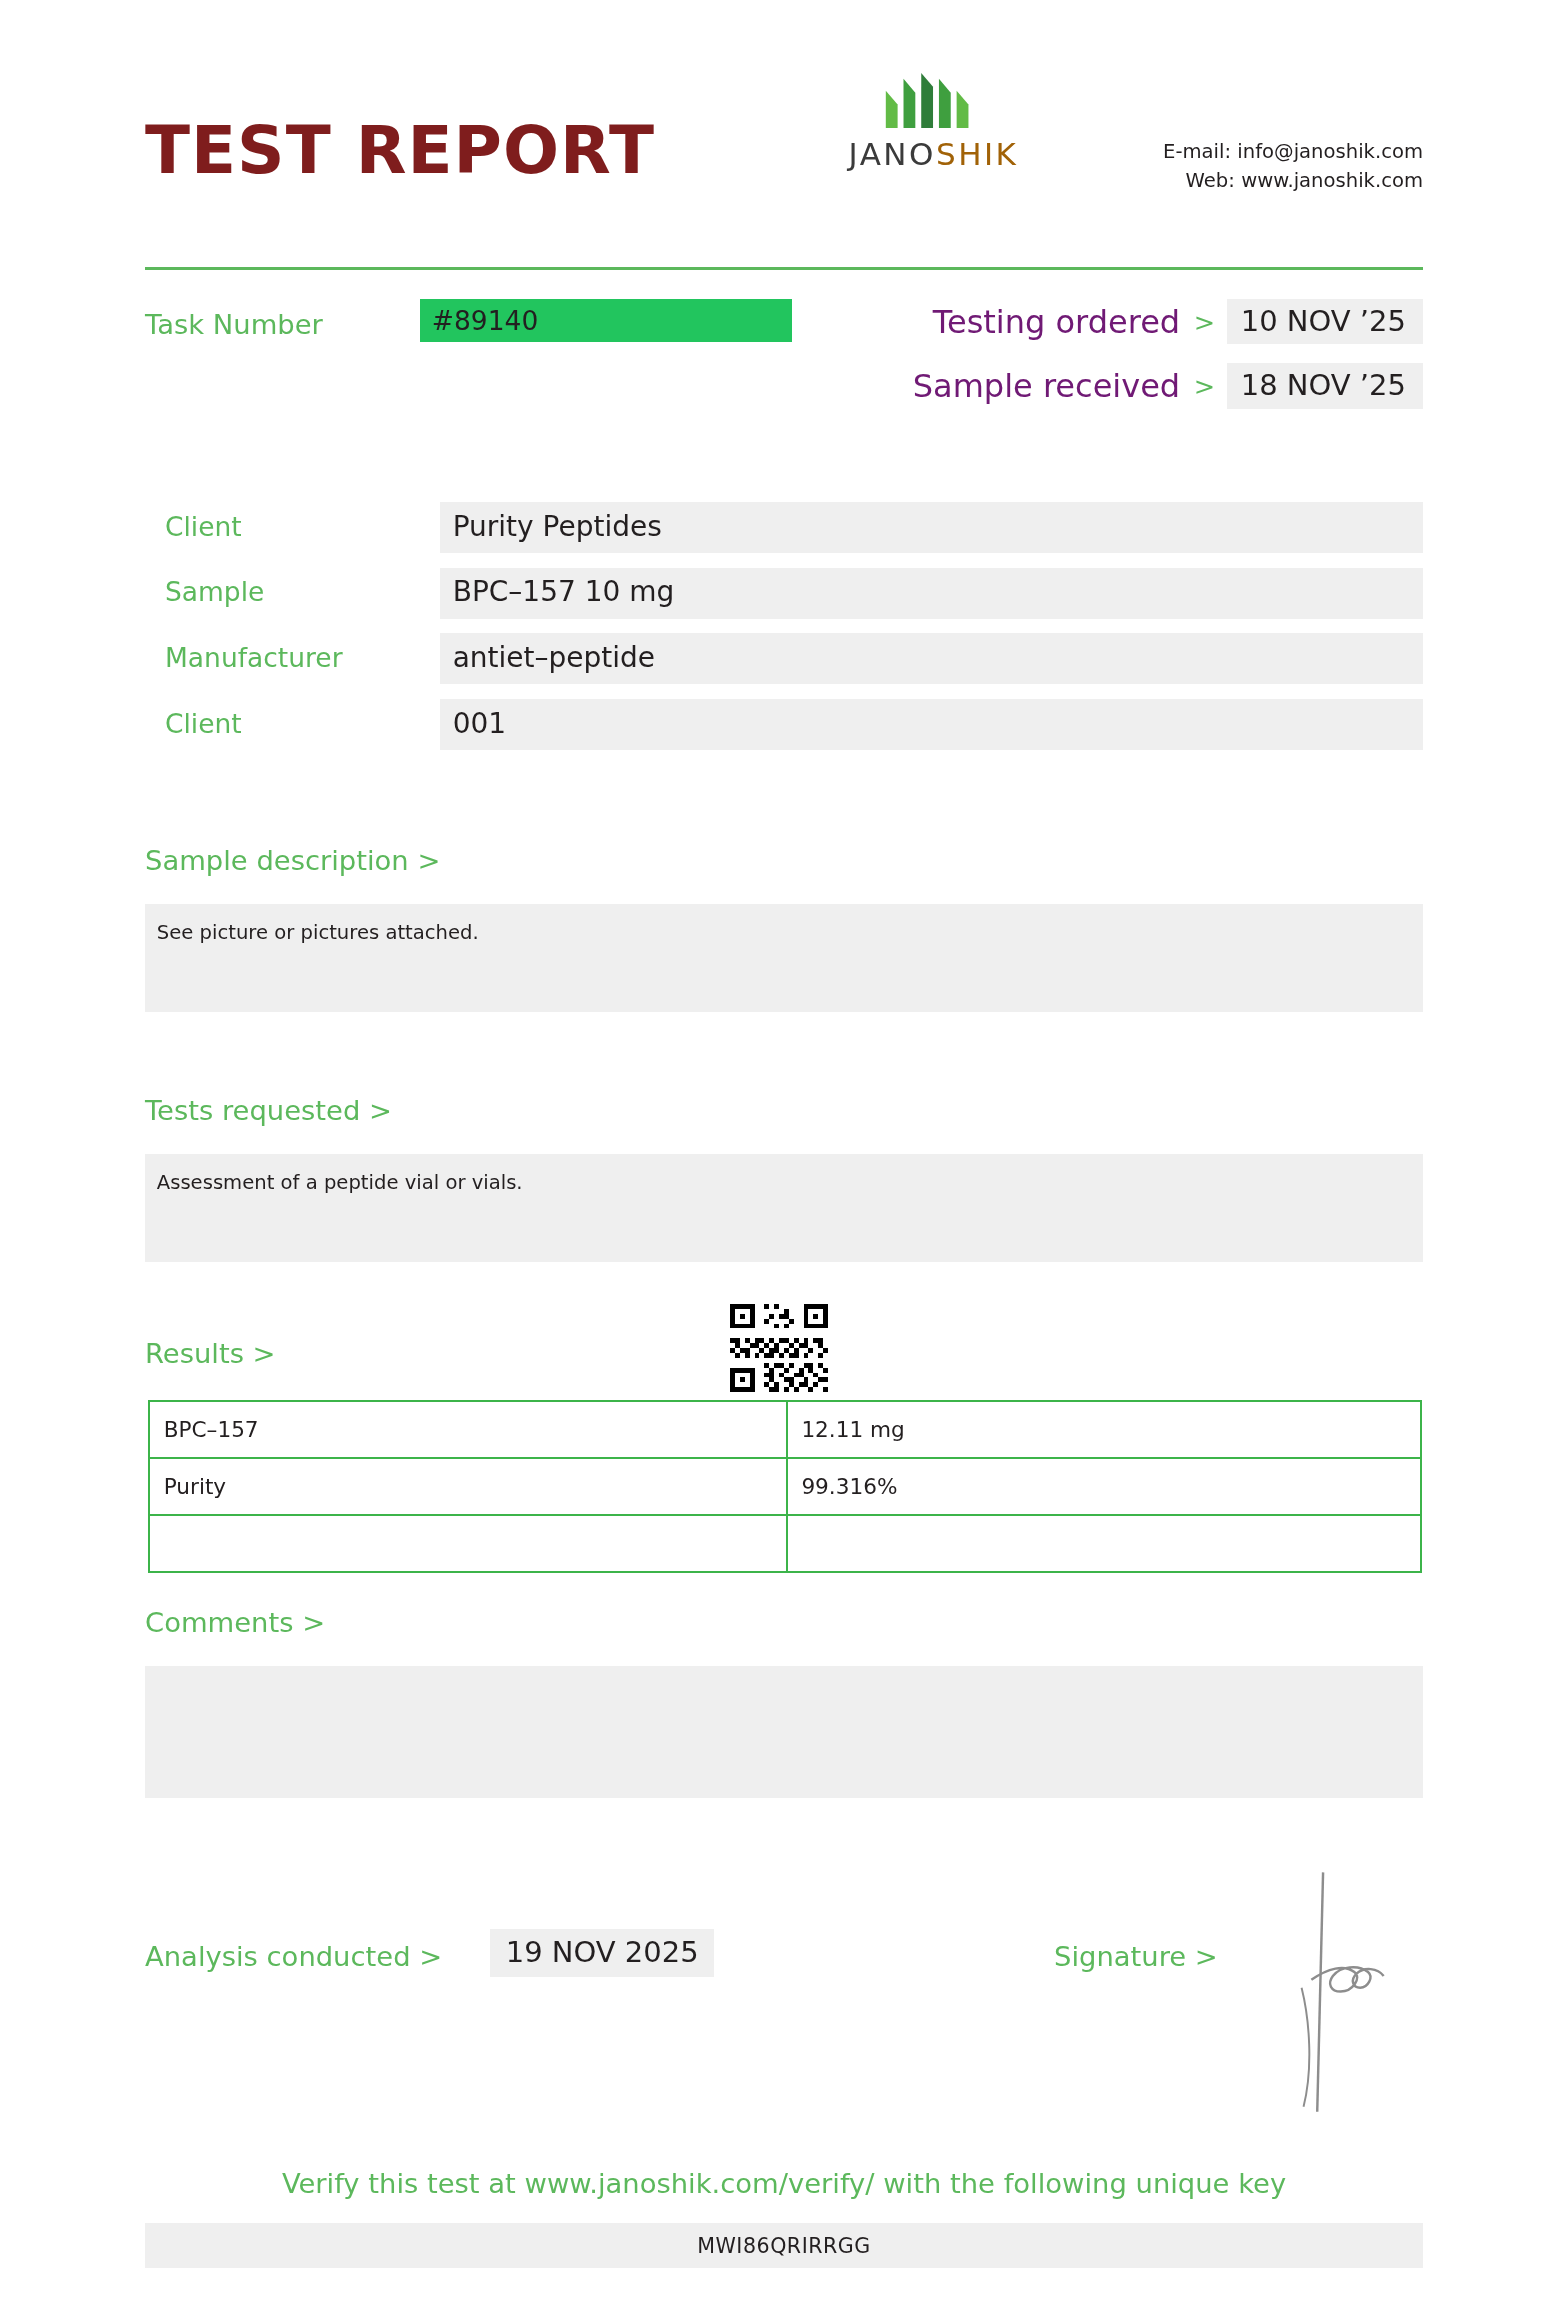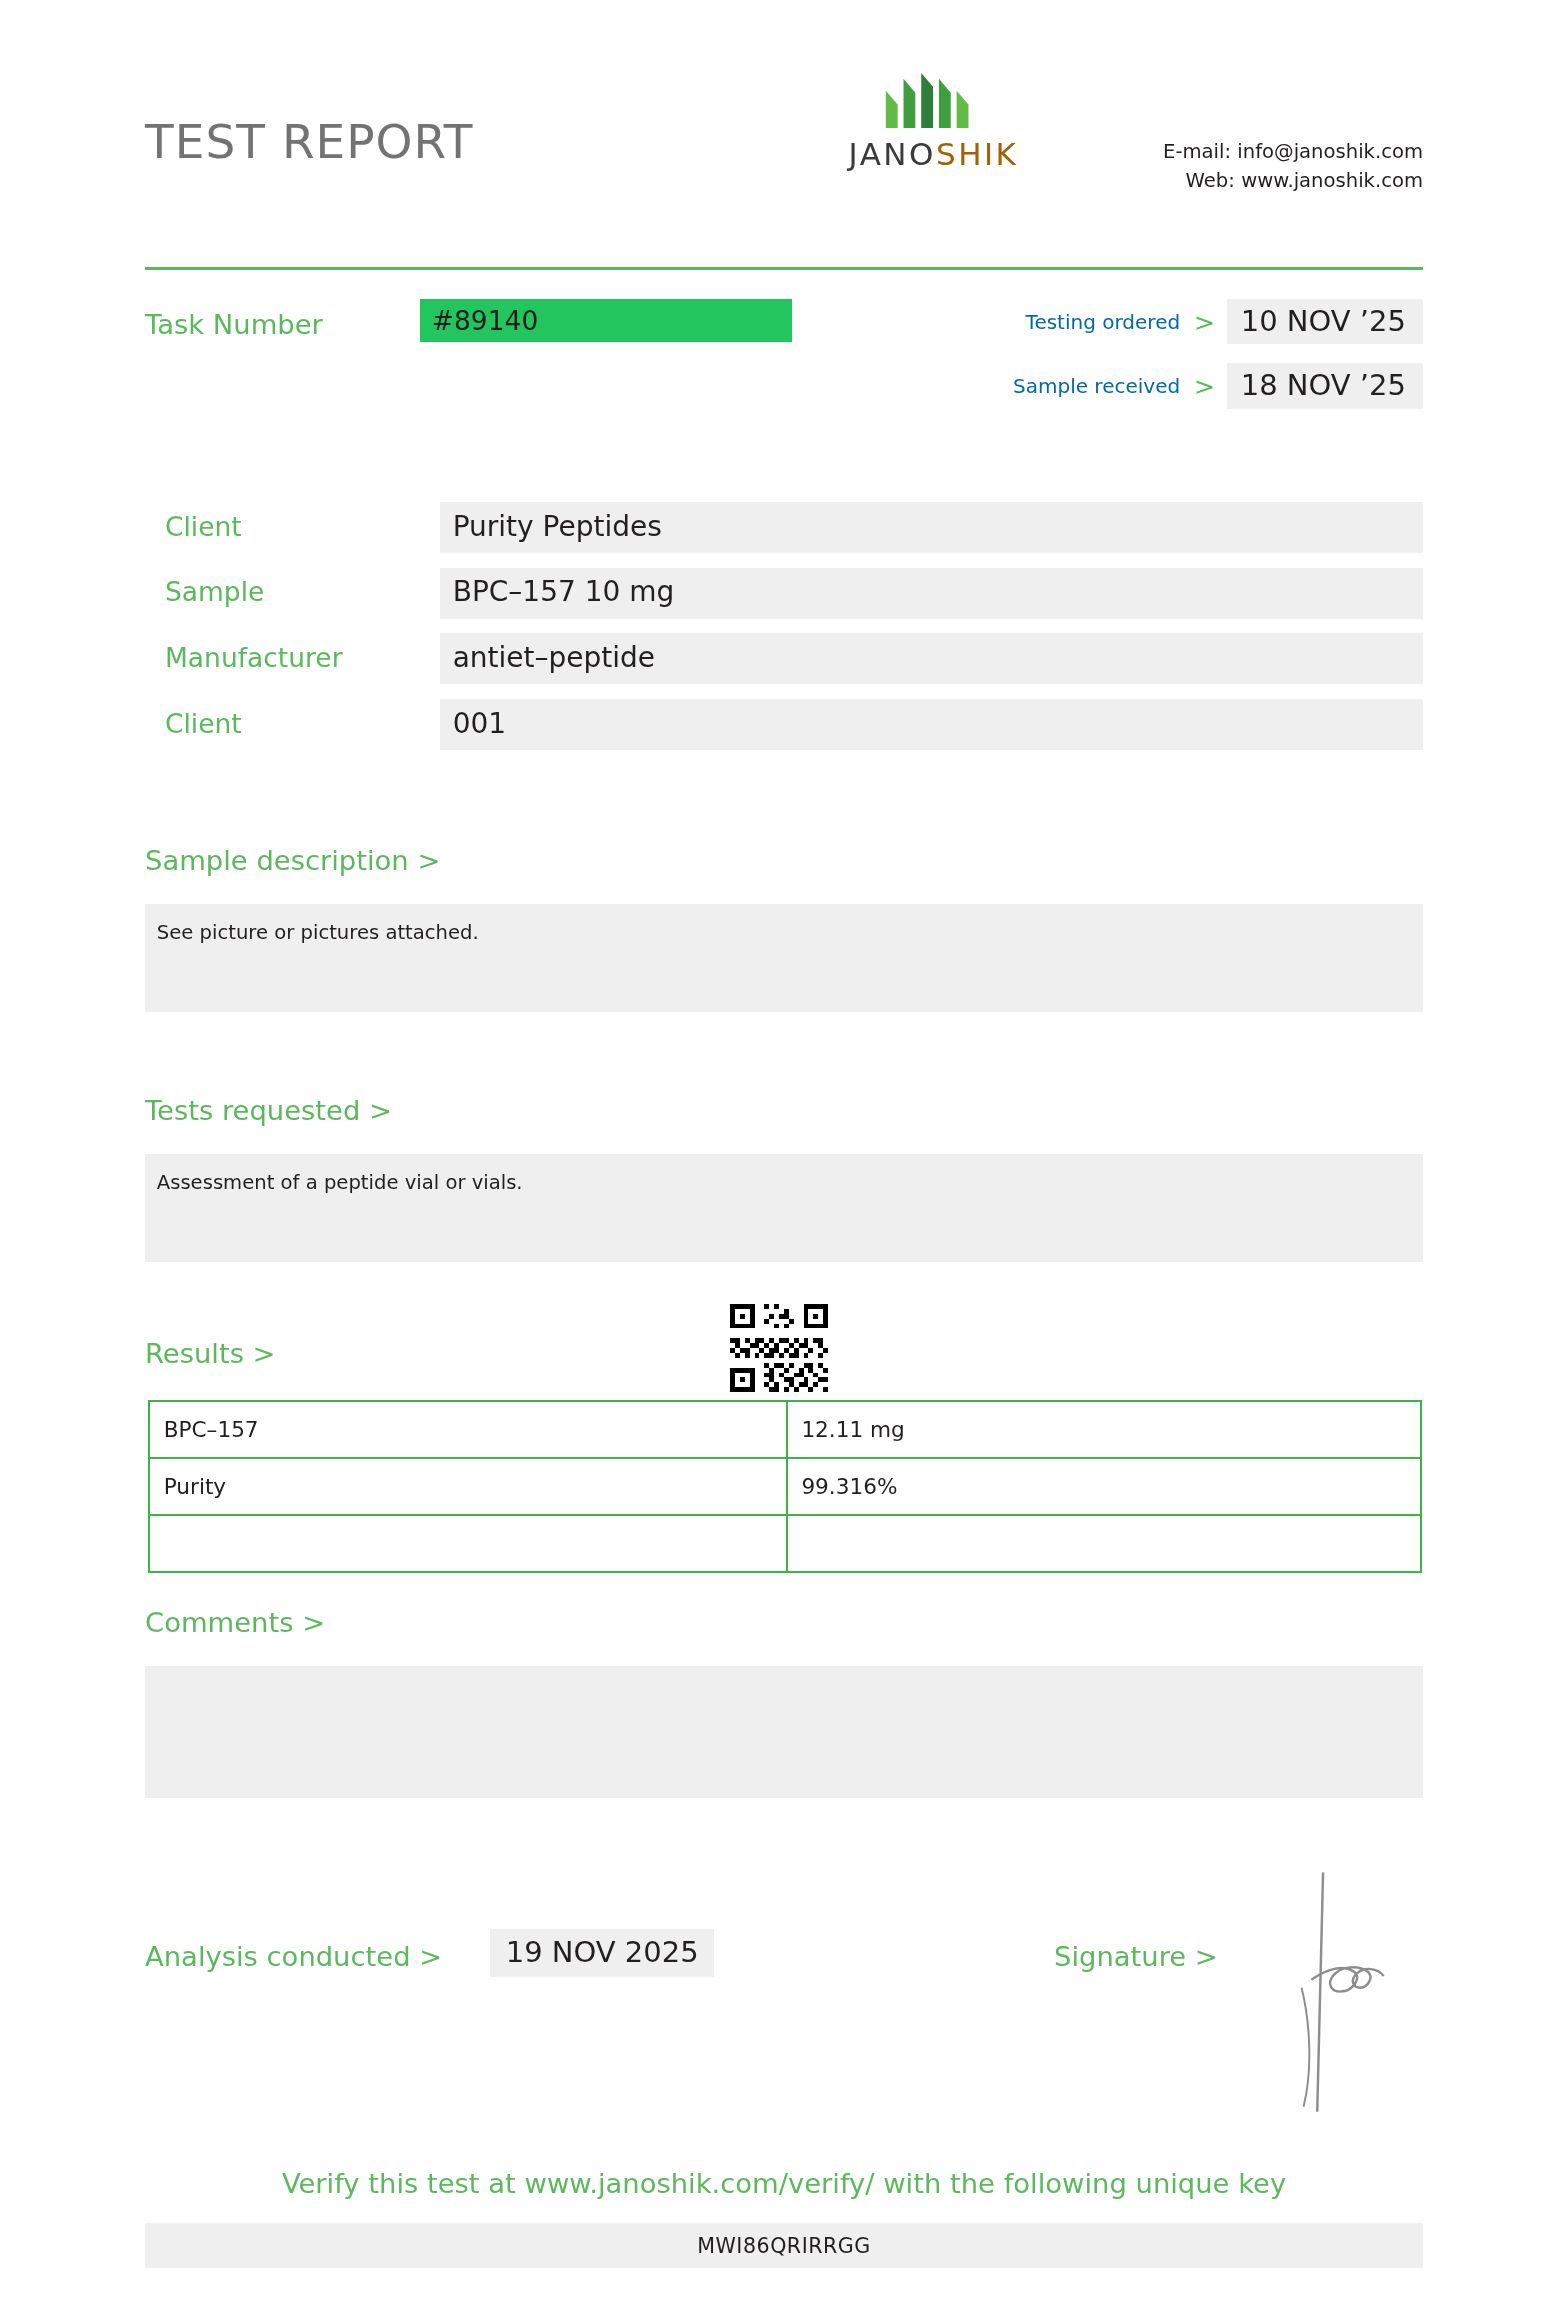--- a/index.html
+++ b/index.html
@@ -28,24 +28,24 @@
   .header {
     position: relative;
     height: 196px;
     padding-top: 71px;
     box-sizing: border-box;
   }
   .report-title {
     position: absolute;
     left: 0;
     top: 118px;
-    font-size: 47px;
-    color: #737373;
+    font-size: 66px;
+    color: #7f1d1d;
     letter-spacing: 1px;
-    font-weight: 400;
+    font-weight: 700;
     line-height: 1;
     white-space: nowrap;
   }
   .logo-wrap {
     position: absolute;
     left: 676px;
     top: 71px;
     width: 225px;
     text-align: center;
   }
@@ -114,22 +114,22 @@
     width: 549px;
   }
   .date-line {
     display: flex;
     align-items: center;
     justify-content: flex-end;
     height: 45px;
     margin-bottom: 19.6px;
   }
   .date-label {
-    font-size: 20px;
-    color: #0369a1;
+    font-size: 32px;
+    color: #701a75;
     white-space: nowrap;
   }
   .date-gt {
     font-size: 25.5px;
     color: #5cb85c;
     margin: 0 11.8px 0 13.7px;
   }
   .date-box {
     background: #efefef;
     font-size: 29px;

